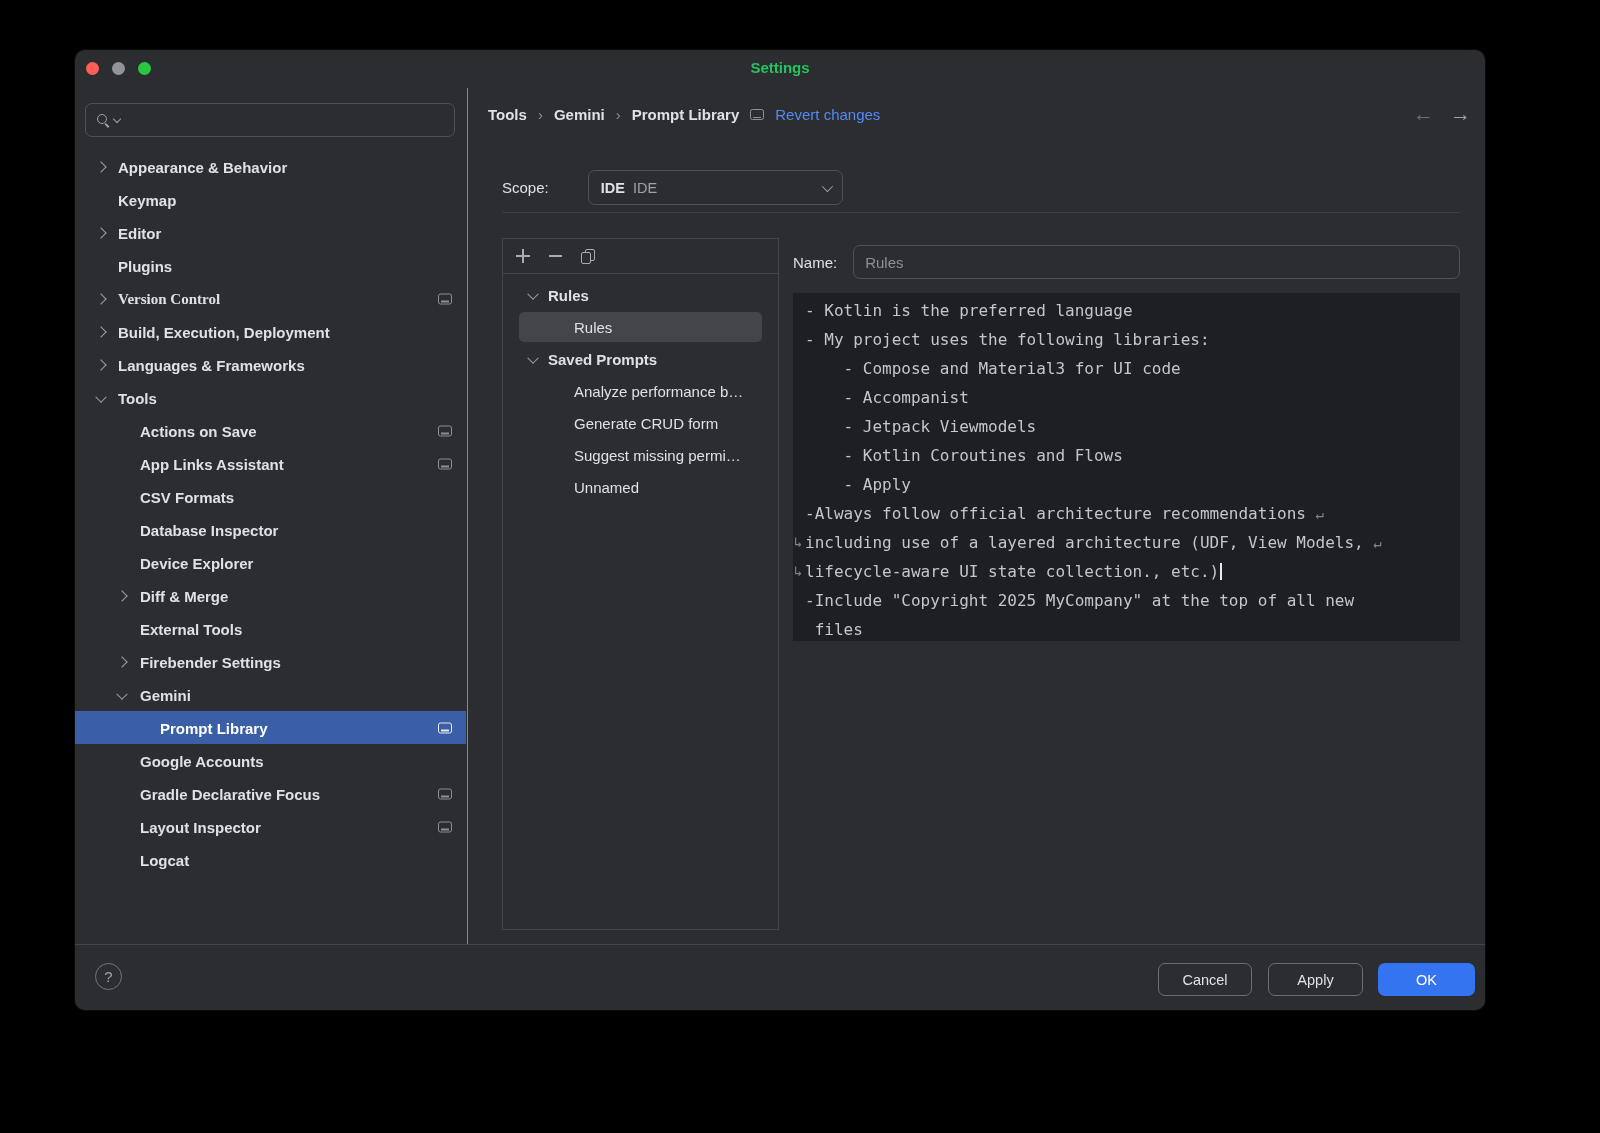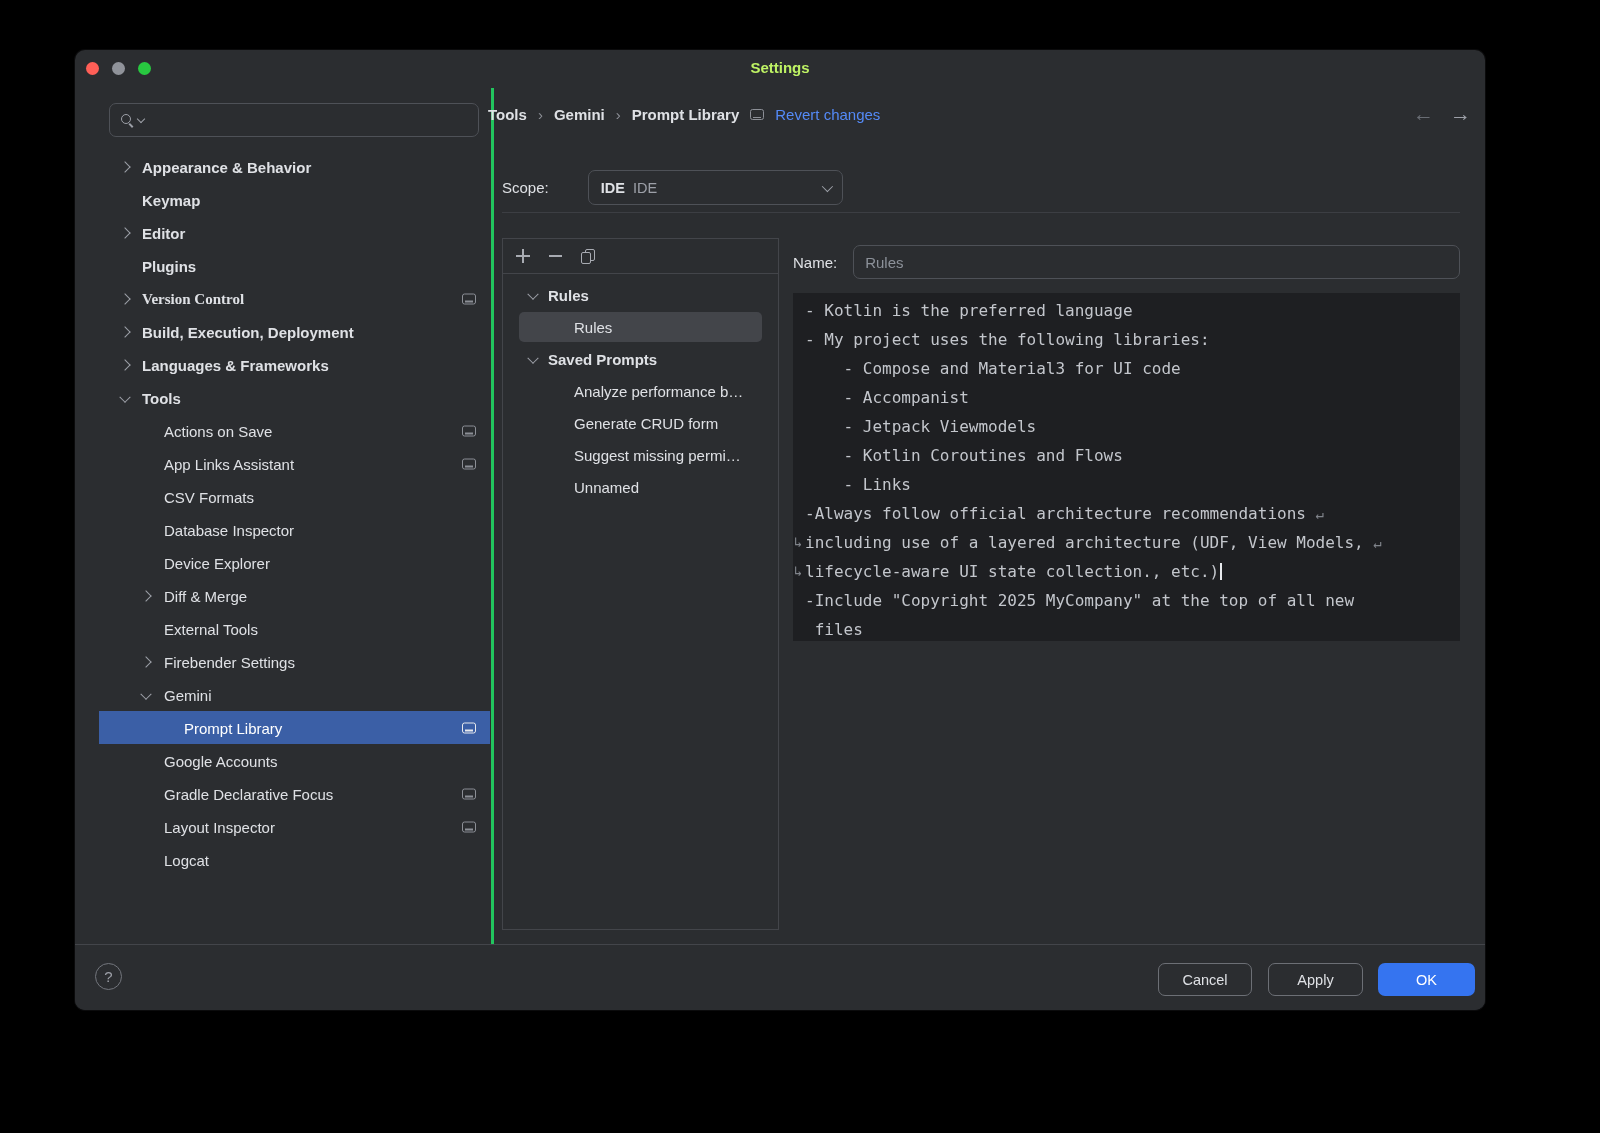--- a/index.html
+++ b/index.html
@@ -1,39 +1,39 @@
 <!DOCTYPE html>
 <html><head>
 <meta charset="utf-8">
 <style>
   html,body{margin:0;padding:0;width:1600px;height:1133px;background:#000;overflow:hidden;
     font-family:"Liberation Sans",sans-serif;-webkit-font-smoothing:antialiased;}
   .window{position:absolute;left:75px;top:50px;width:1410px;height:960px;background:#2b2d30;
     border-radius:10px;box-shadow:0 0 0 1px #0b0b0c,0 24px 70px rgba(0,0,0,.6);overflow:hidden;}
   
   .titlebar{position:absolute;top:0;left:0;right:0;height:38px;}
-  .title{position:absolute;top:9px;left:0;right:0;text-align:center;font-size:15px;font-weight:700;color:#bef264;}
+  .title{position:absolute;top:9px;left:0;right:0;text-align:center;font-size:15px;font-weight:700;color:#22c55e;}
   .tl{position:absolute;top:12px;width:13px;height:13px;border-radius:50%;}
   .tl.close{left:11px;background:#ff5f57;}
   .tl.min{left:37px;background:#90939a;}
   .tl.zoom{left:63px;background:#28c840;}
   
-  .sidebar{position:absolute;top:38px;left:0;width:392px;bottom:65px;border-right:3px solid #22c55e;margin-left:24px;}
+  .sidebar{position:absolute;top:38px;left:0;width:392px;bottom:65px;border-right:1px solid #22c55e;}
   .search{position:absolute;top:15px;left:10px;width:370px;height:34px;border:1px solid #4e5157;border-radius:7px;
     box-sizing:border-box;display:flex;align-items:center;padding:0 10px;background:#2b2d30;}
   .search input{flex:1;background:transparent;border:none;outline:none;color:#dfe1e5;font-size:14px;margin-left:8px;}
   .mag{position:relative;width:14px;height:14px;display:inline-block;}
   .mag::before{content:"";position:absolute;left:1px;top:1px;width:8px;height:8px;border:1.6px solid #9da0a8;border-radius:50%;}
   .mag::after{content:"";position:absolute;left:10px;top:10px;width:1.8px;height:5px;background:#9da0a8;transform:rotate(-45deg);}
   .tiny-caret{display:inline-block;width:5px;height:5px;border-right:1.4px solid #9da0a8;border-bottom:1.4px solid #9da0a8;
     transform:rotate(45deg);margin-left:4px;margin-top:-3px;}
   .side-tree{position:absolute;top:62px;left:0;right:1px;}
   .side-row{position:relative;height:33px;}
   .side-row.selected{background:#3b5fa6;}
-  .side-label{position:absolute;top:50%;transform:translateY(-50%);font-size:15px;color:#dfe1e5;white-space:nowrap;}
+  .side-label{position:absolute;top:50%;transform:translateY(-50%);font-size:15px;color:#dfe1e5;white-space:nowrap;font-weight:bold;}
   .side-label.bold{font-weight:700;}
   .side-row.selected .side-label{color:#fff;}
   .chev{position:absolute;top:50%;width:7px;height:7px;border-right:1.6px solid #9da0a8;border-bottom:1.6px solid #9da0a8;}
   .chev.right{transform:translateY(-50%) rotate(-45deg);}
   .chev.down{transform:translateY(-60%) rotate(45deg);}
   .badge{position:absolute;right:14px;top:50%;transform:translateY(-50%);width:12px;height:9px;
     border:1.5px solid #8c8f96;border-radius:2.5px;}
   .badge::after{content:"";position:absolute;left:2px;right:2px;bottom:1px;height:1.5px;background:#8c8f96;}
   .side-row.selected .badge{border-color:#e8eaee;}
   .side-row.selected .badge::after{background:#e8eaee;}
@@ -261,21 +261,21 @@
       <input class="name-input" value="Rules" style="">
     </div>
 
     <div class="editor" id="editor">
         <div class="ed-line"><span class="ed-text">- Kotlin is the preferred language</span></div>
         <div class="ed-line"><span class="ed-text">- My project uses the following libraries:</span></div>
         <div class="ed-line"><span class="ed-text">    - Compose and Material3 for UI code</span></div>
         <div class="ed-line"><span class="ed-text">    - Accompanist</span></div>
         <div class="ed-line"><span class="ed-text">    - Jetpack Viewmodels</span></div>
         <div class="ed-line"><span class="ed-text">    - Kotlin Coroutines and Flows</span></div>
-        <div class="ed-line"><span class="ed-text">    - Links</span></div>
+        <div class="ed-line"><span class="ed-text">    - Apply</span></div>
         <div class="ed-line"><span class="ed-text">-Always follow official architecture recommendations </span><span class="wrap-arrow">↵</span></div>
         <div class="ed-line"><span class="wrap-arrow start">↳</span><span class="ed-text">including use of a layered architecture (UDF, View Models, </span><span class="wrap-arrow">↵</span></div>
         <div class="ed-line"><span class="wrap-arrow start">↳</span><span class="ed-text">lifecycle-aware UI state collection., etc.)</span><span class="caret"></span></div>
         <div class="ed-line"><span class="ed-text">-Include "Copyright 2025 MyCompany" at the top of all new</span></div>
         <div class="ed-line"><span class="ed-text"> files</span></div>
       </div>
   </div>
 
   <div class="footer">
     <div class="help">

